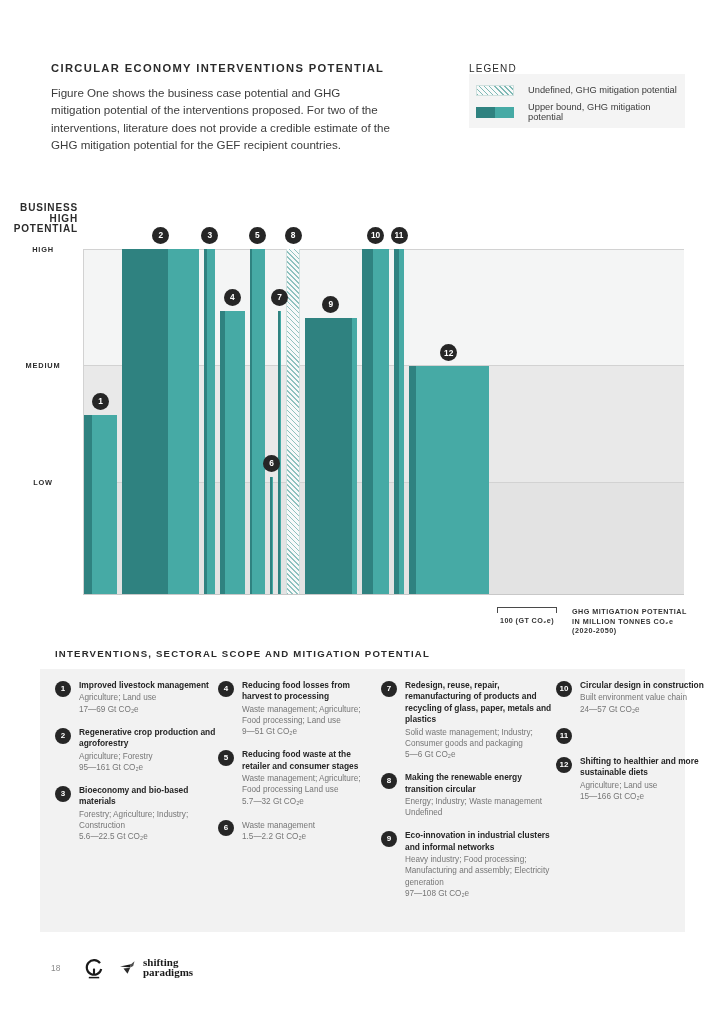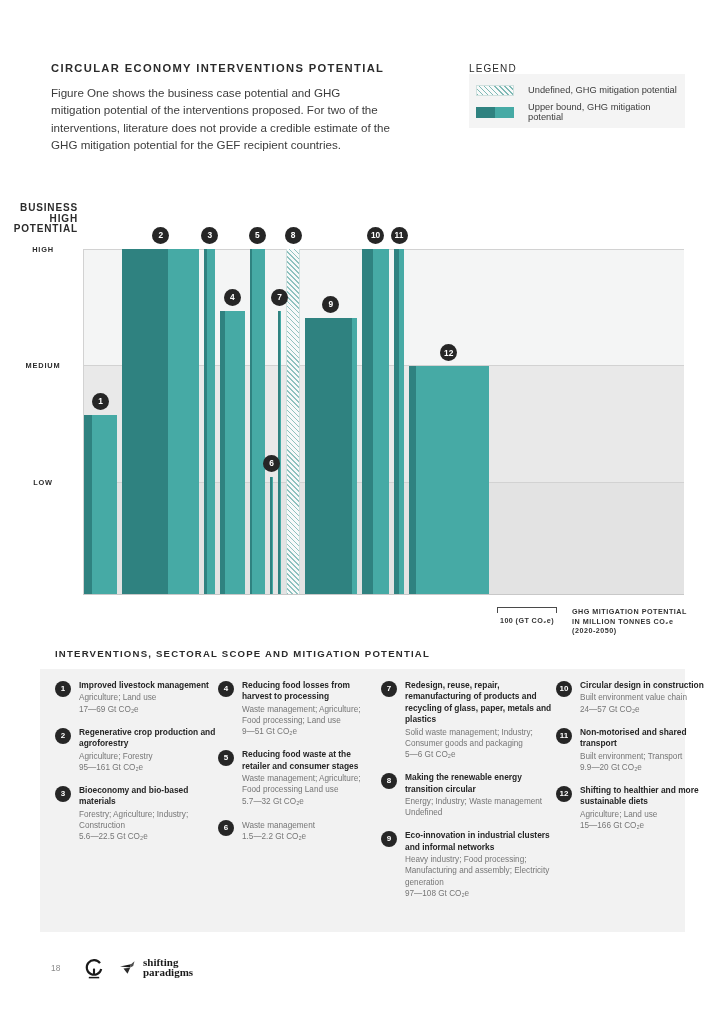--- a/index.html
+++ b/index.html
@@ -352,25 +352,20 @@
         <div class="iv-item">
           <div class="iv-num">10</div>
           <div class="iv-txt">
             <div class="iv-name">Circular design in construction</div>
             <div class="iv-sector">Built environment value chain</div>
             <div class="iv-val">24—57 Gt CO₂e</div>
           </div>
         </div>
         <div class="iv-item">
           <div class="iv-num">11</div>
-          <div class="iv-txt">
-            <div class="iv-name">Non-motorised and shared transport</div>
-            <div class="iv-sector">Built environment; Transport</div>
-            <div class="iv-val">9.9—20 Gt CO₂e</div>
-          </div>
         </div>
         <div class="iv-item">
           <div class="iv-num">12</div>
           <div class="iv-txt">
             <div class="iv-name">Shifting to healthier and more sustainable diets</div>
             <div class="iv-sector">Agriculture; Land use</div>
             <div class="iv-val">15—166 Gt CO₂e</div>
           </div>
         </div>
       </div>

